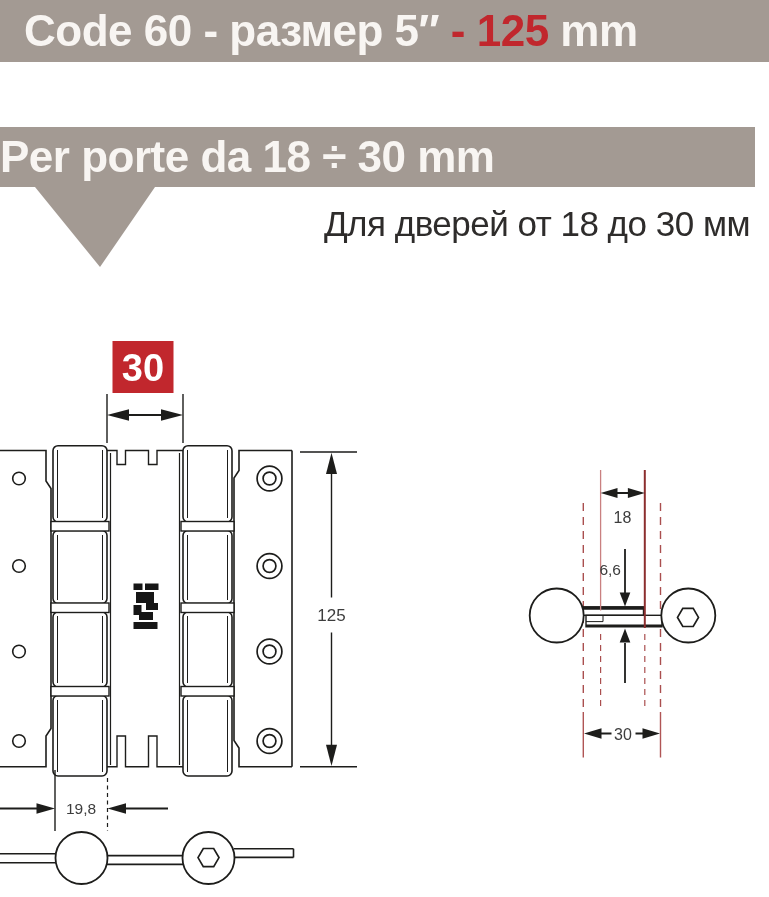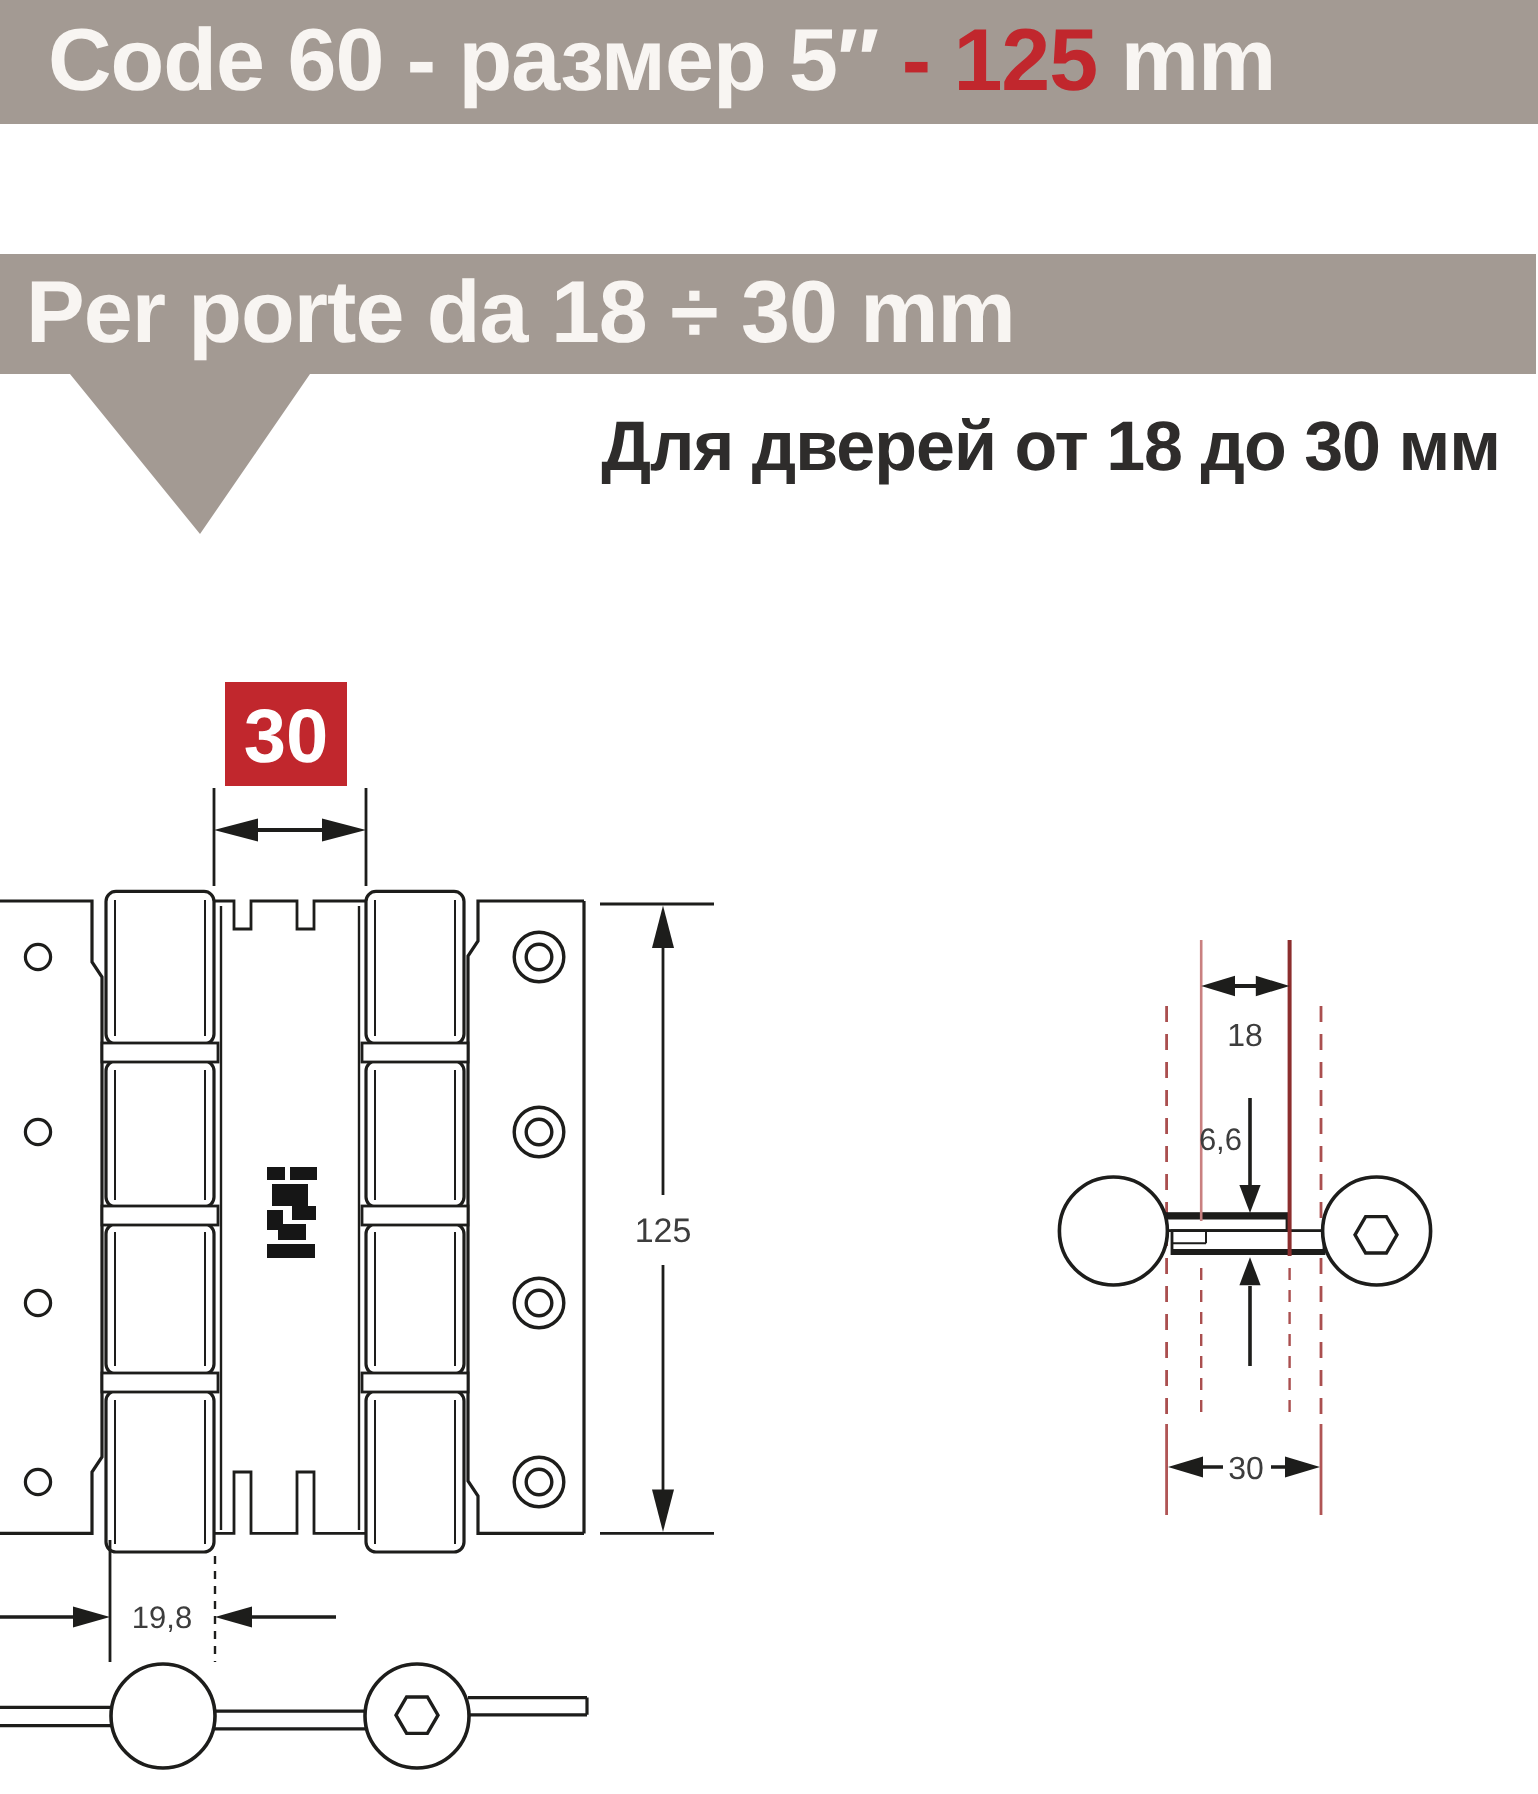--- a/index.html
+++ b/index.html
@@ -5,28 +5,28 @@
   html,body{margin:0;padding:0;}
   body{
     width:769px;height:897px;position:relative;background:#ffffff;
     font-family:"Liberation Sans",sans-serif;overflow:hidden;
   }
   .bar{
     position:absolute;left:0;width:755px;background:#a39a93;
     display:flex;align-items:center;white-space:nowrap;
   }
   .bar1{top:0;height:62px;padding-left:24px;}
-  .bar2{top:127px;height:60px;padding-left:13px;}
+  .bar2{top:127px;height:60px;}
   .bar .t{
     font-size:44px;font-weight:700;color:#f8f5f2;letter-spacing:-0.5px;
   }
   .bar .t .red{color:#c1272d;margin-top:30px;}
   .note-ru{
     position:absolute;top:204px;right:19px;
-    font-size:35px;font-weight:700;color:#2e2c2b;white-space:nowrap;
+    font-size:35px;font-weight:400;color:#2e2c2b;white-space:nowrap;
     letter-spacing:-0.5px;
   }
   .chev{position:absolute;left:0;top:187px;}
   .draw{position:absolute;left:0;top:330px;}
   svg text.dim{
     font-family:"Liberation Sans",sans-serif;
     fill:#3d3d3d;
   }
   svg text.boxnum{
     font-family:"Liberation Sans",sans-serif;

